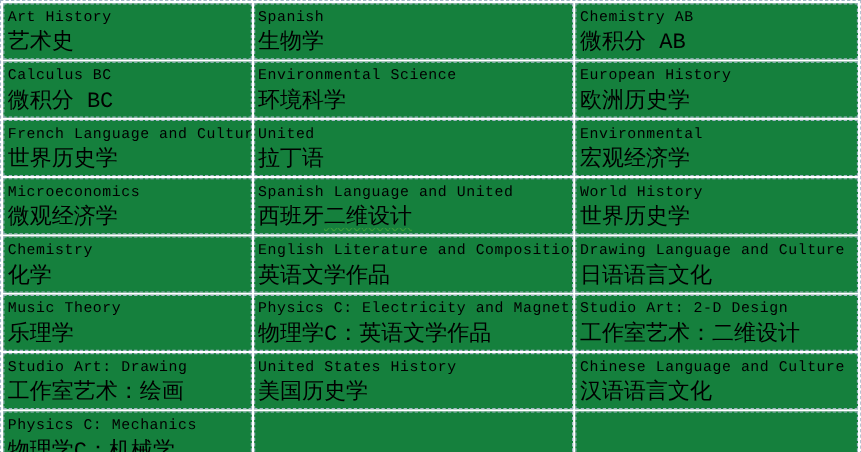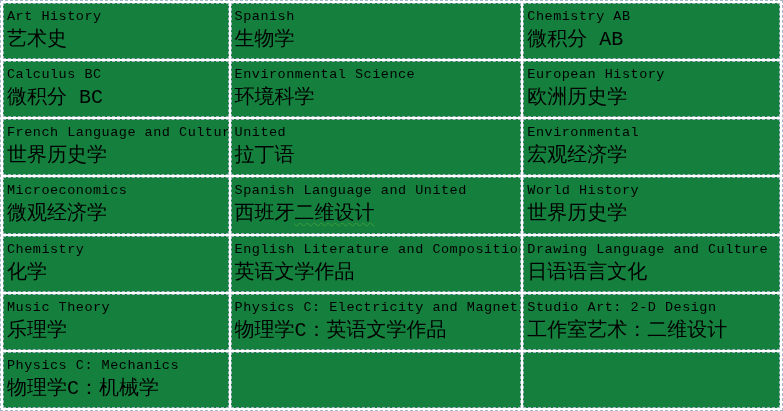--- a/index.html
+++ b/index.html
@@ -151,20 +151,36 @@
     <div class="zh">物理学C：英语文学作品</div>
   </td>
 
   <td class="course-cell">
     <div class="en">Studio Art: 2-D Design</div>
     <div class="zh">工作室艺术：二维设计</div>
   </td>
 </tr>
       <tr>
   <td class="course-cell">
+    <div class="en">Studio Art: Drawing</div>
+    <div class="zh">工作室艺术：绘画</div>
+  </td>
+
+  <td class="course-cell">
+    <div class="en">United States History</div>
+    <div class="zh">美国历史学</div>
+  </td>
+
+  <td class="course-cell">
+    <div class="en">Chinese Language and Culture</div>
+    <div class="zh">汉语语言文化</div>
+  </td>
+</tr>
+      <tr>
+  <td class="course-cell">
     <div class="en">Physics C: Mechanics</div>
     <div class="zh">物理学C：机械学</div>
   </td>
 
   <td class="course-cell">
     <div class="en"></div>
     <div class="zh"></div>
   </td>
 
   <td class="course-cell">

